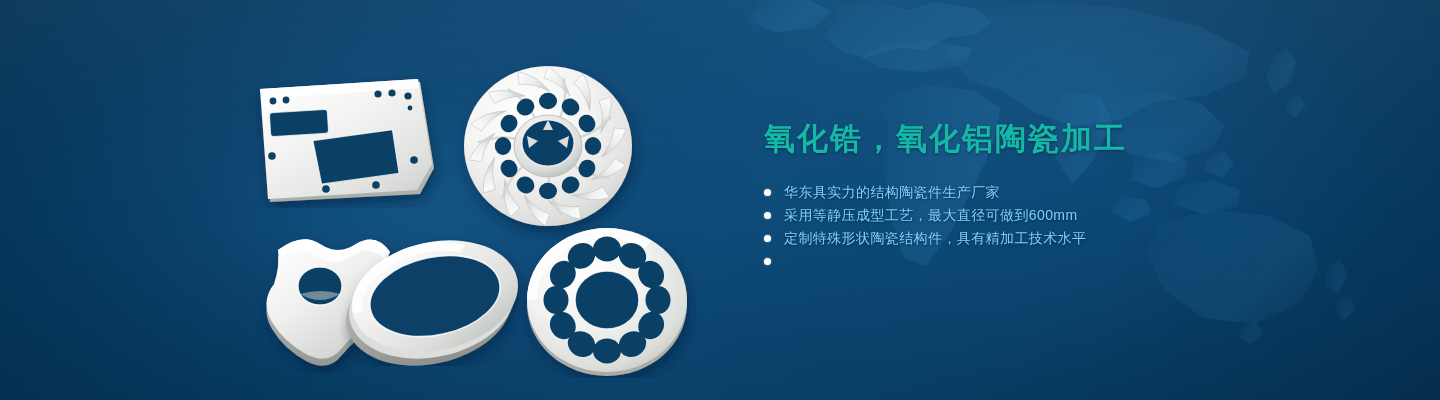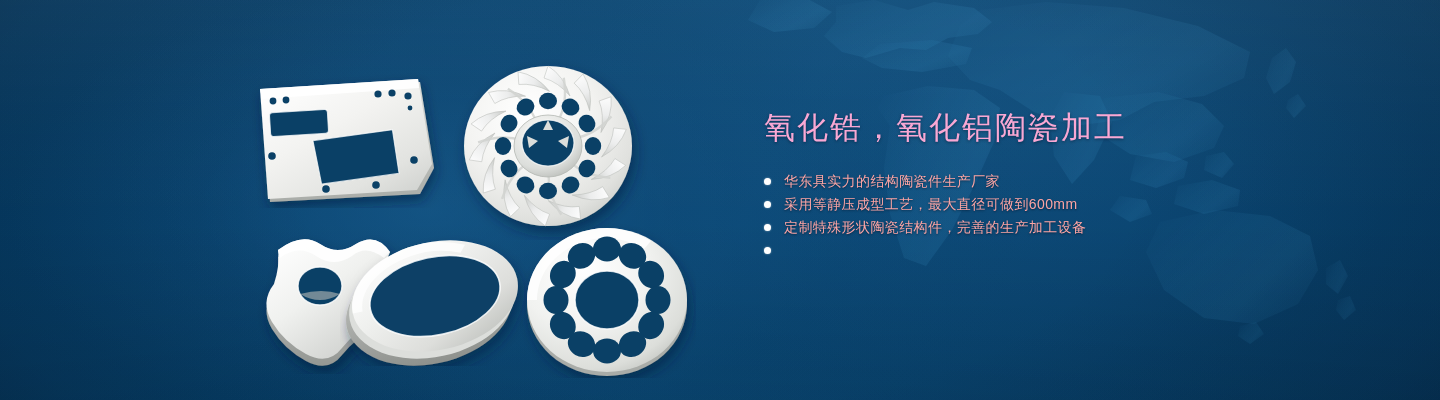--- a/index.html
+++ b/index.html
@@ -56,26 +56,26 @@
   }
 
   
   .copy {
     position: absolute;
     left: 764px;
     top: 108px;
     width: 620px;
   }
   .headline {
-    color: #f9a8d4;
+    color: #14b8a6;
     font-size: 31px;
     line-height: 40px;
     letter-spacing: 2px;
-    font-weight: 400;
-    margin: 0 0 22px 0;
+    font-weight: 700;
+    margin: 11px 0 22px 0;
     text-shadow: 0 1px 3px rgba(0,12,26,0.45);
     white-space: nowrap;
   }
   .bullets {
     list-style: none;
     margin: 0;
     padding: 0;
   }
   .bullet {
     display: flex;
@@ -86,21 +86,21 @@
   .dot {
     width: 7px;
     height: 7px;
     border-radius: 50%;
     background: #ffffff;
     flex: 0 0 auto;
     margin-right: 13px;
     box-shadow: 0 0 2px rgba(255,255,255,0.55);
   }
   .bullet-text {
-    color: #fca5a5;
+    color: #7dd3fc;
     font-size: 14px;
     line-height: 23px;
     letter-spacing: 0.4px;
     white-space: nowrap;
     text-shadow: 0 1px 2px rgba(0,10,22,0.5);
   }
 
   
   .parts { position: absolute; inset: 0; }
   .part  { position: absolute; }
@@ -488,21 +488,21 @@
       <li class="bullet">
         <span class="dot"></span>
         <span class="bullet-text">华东具实力的结构陶瓷件生产厂家</span>
       </li>
       <li class="bullet">
         <span class="dot"></span>
         <span class="bullet-text">采用等静压成型工艺，最大直径可做到600mm</span>
       </li>
       <li class="bullet">
         <span class="dot"></span>
-        <span class="bullet-text">定制特殊形状陶瓷结构件，完善的生产加工设备</span>
+        <span class="bullet-text">定制特殊形状陶瓷结构件，具有精加工技术水平</span>
       </li>
       <li class="bullet">
         <span class="dot"></span>
       </li>
     </ul>
   </div>
 
 </div>
 
 </body></html>

